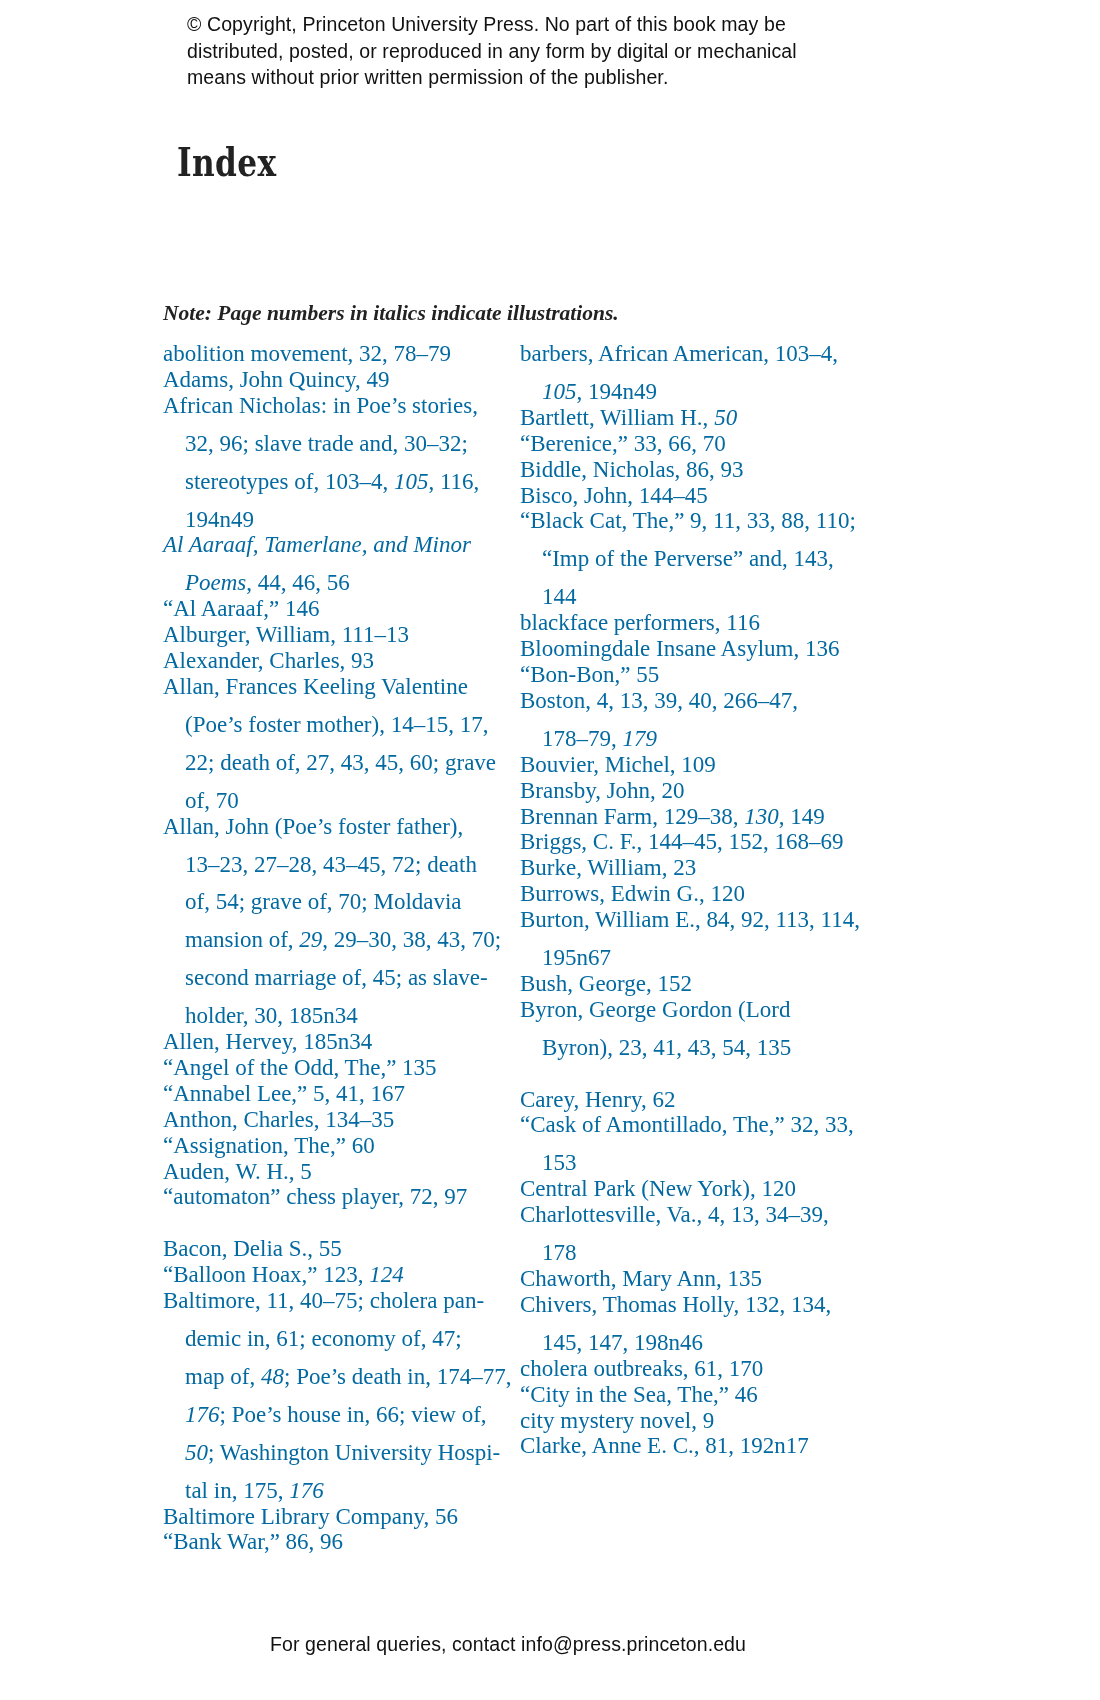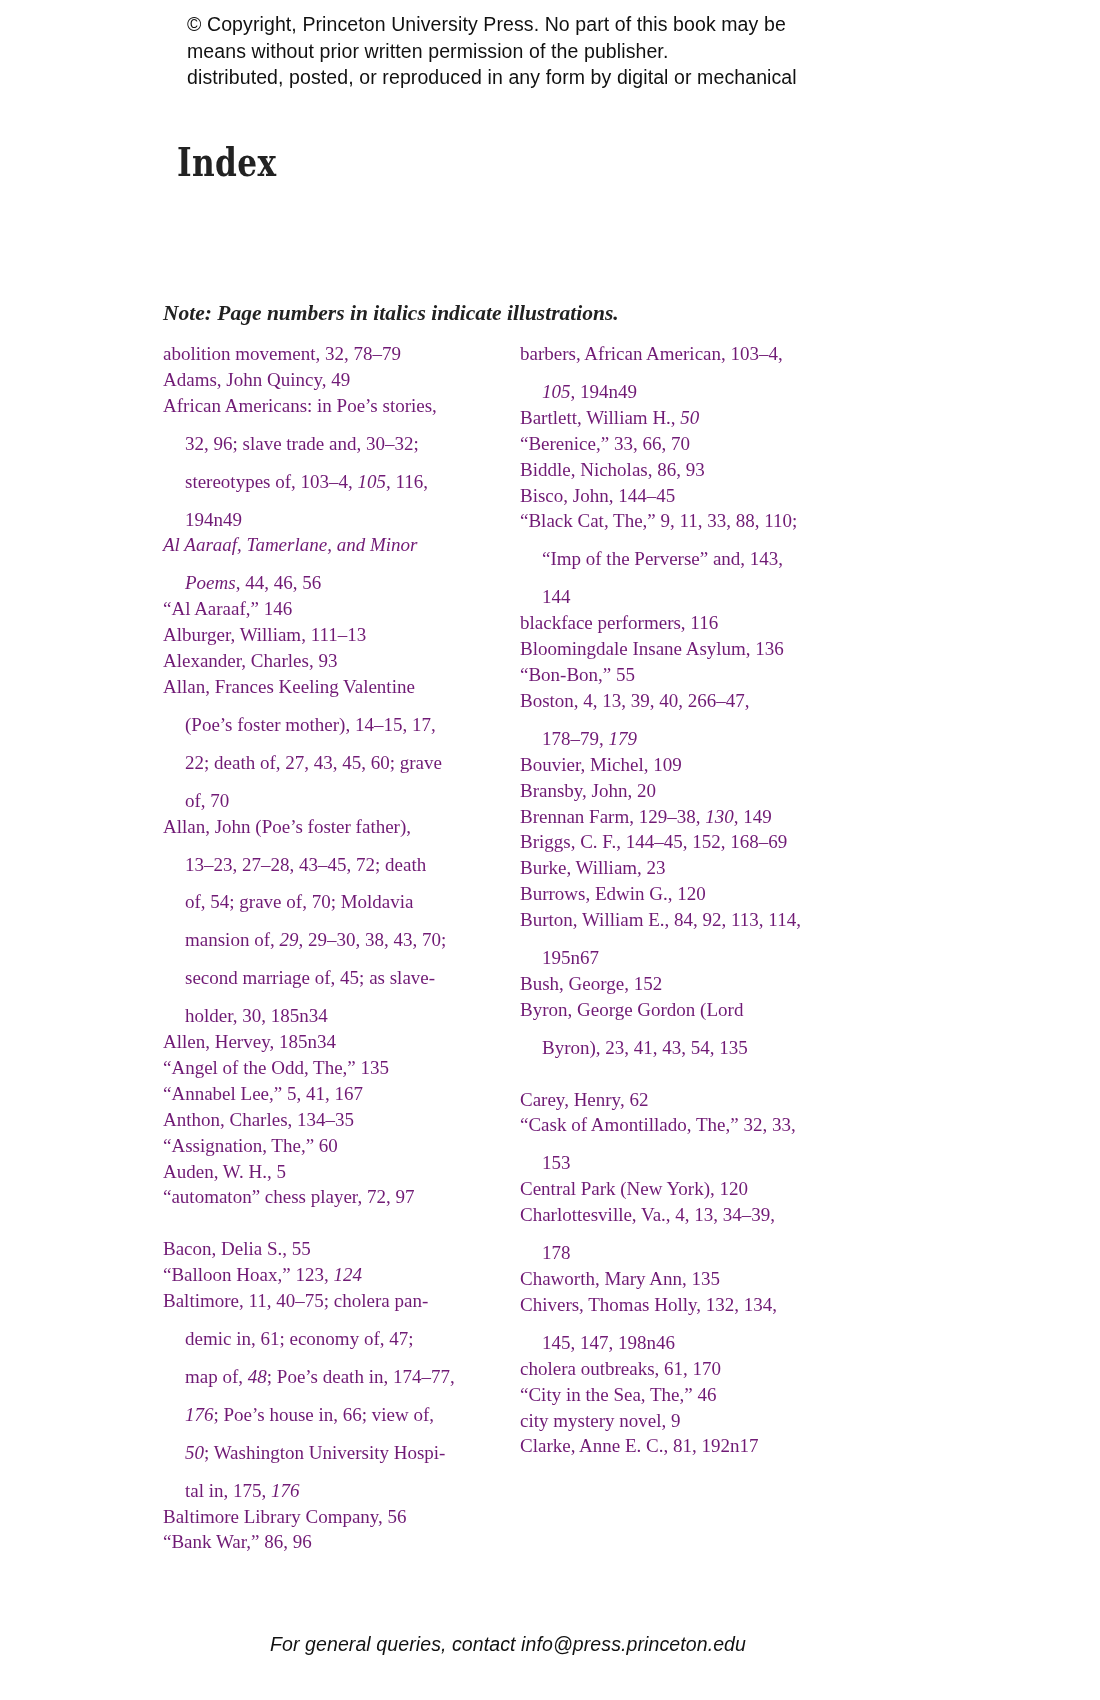--- a/index.html
+++ b/index.html
@@ -55,64 +55,63 @@
   }
   #columns {
     position: absolute;
     left: 163px;
     top: 341px;
     width: 730px;
     display: flex;
   }
   .col {
     font-family: "Liberation Serif", serif;
-    font-size: 19px;
+    font-size: 23px;
     line-height: 25.9px;
-    color: #701a75;
+    color: #0369a1;
   }
   #col-left  { width: 357px; }
   #col-right { width: 373px; }
   .line { white-space: nowrap; }
   .line.cont { padding-left: 22px; margin-top: 12px; }
   .line.gap { height: 25.9px; }
   .line i { font-style: italic; }
   #footer {
     position: absolute;
     left: 0;
     top: 1633px;
     width: 1016px;
     text-align: center;
     font-size: 19.5px;
     color: #111;
     letter-spacing: 0.1px;
-    font-style: italic;
   }
 </style>
 </head>
 <body>
 
 <div id="page">
 
   <div id="copyright" class="sans">
       <div>© Copyright, Princeton University Press. No part of this book may be</div>
+      <div>distributed, posted, or reproduced in any form by digital or mechanical</div>
       <div>means without prior written permission of the publisher.</div>
-      <div>distributed, posted, or reproduced in any form by digital or mechanical</div>
     </div>
 
   <div id="page-title">
     <span class="squeeze">Index</span>
   </div>
 
   <div id="note">Note: Page numbers in italics indicate illustrations.</div>
 
   <div id="columns">
     <div id="col-left" class="col">
         <div class="line">abolition movement, 32, 78–79</div>
         <div class="line">Adams, John Quincy, 49</div>
-        <div class="line">African Americans: in Poe’s stories,</div>
+        <div class="line">African Nicholas: in Poe’s stories,</div>
         <div class="line cont">32, 96; slave trade and, 30–32;</div>
         <div class="line cont">stereotypes of, 103–4, <i>105</i>, 116,</div>
         <div class="line cont">194n49</div>
         <div class="line"><i>Al Aaraaf, Tamerlane, and Minor</i></div>
         <div class="line cont"><i>Poems</i>, 44, 46, 56</div>
         <div class="line">“Al Aaraaf,” 146</div>
         <div class="line">Alburger, William, 111–13</div>
         <div class="line">Alexander, Charles, 93</div>
         <div class="line">Allan, Frances Keeling Valentine</div>
         <div class="line cont">(Poe’s foster mother), 14–15, 17,</div>

